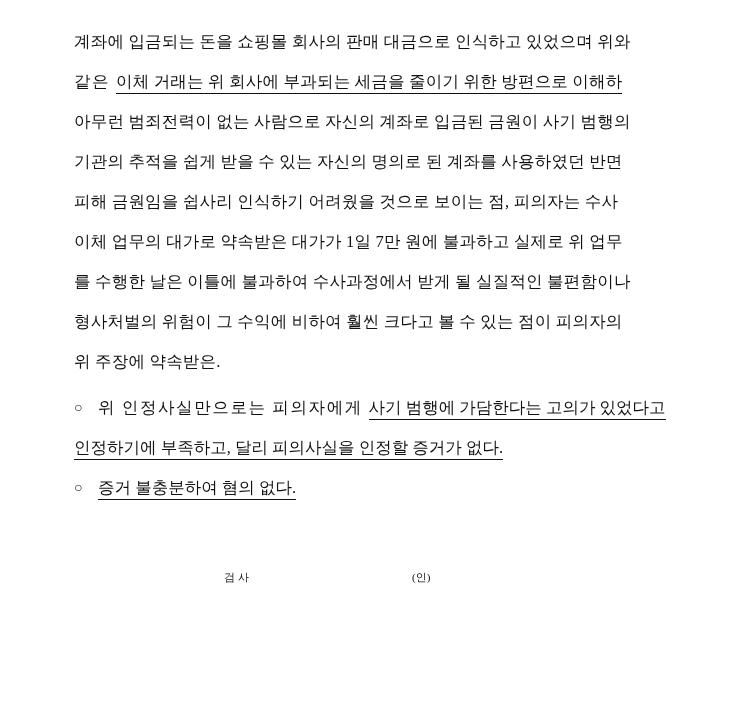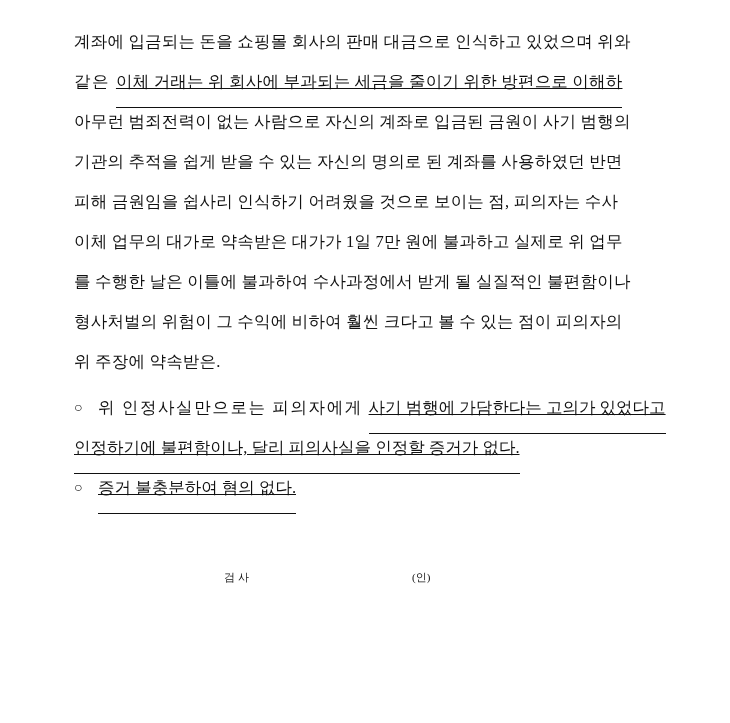--- a/index.html
+++ b/index.html
@@ -34,22 +34,21 @@
     white-space: nowrap;
   }
   
   .line.j {
     display: flex;
     justify-content: space-between;
   }
   .line.j > span { white-space: pre; }
   .u {
     border-bottom: 1.6px solid #111111;
-    padding-bottom: 16px;
-    text-decoration: underline;
+    padding-bottom: 2px;
   }
   .bullet-block {
     margin-top: 6px;
   }
   .bullet-row {
     display: flex;
     align-items: flex-start;
     font-size: 16.5px;
     line-height: 40px;
   }
@@ -128,21 +127,21 @@
 
   <div class="bullet-block">
 
     <div class="bullet-row">
       <div class="bullet-mark">○</div>
       <div class="bullet-body">
         <span class="line">
           <span class="sp">위 인정사실만으로는 피의자에게 </span><span class="u">사기 범행에 가담한다는 고의가 있었다고</span>
         </span>
         <span class="line" style="margin-left:-24px;">
-          <span class="u">인정하기에 불편함이나, 달리 피의사실을 인정할 증거가 없다.</span>
+          <span class="u">인정하기에 부족하고, 달리 피의사실을 인정할 증거가 없다.</span>
         </span>
       </div>
     </div>
 
     <div class="bullet-row">
       <div class="bullet-mark">○</div>
       <div class="bullet-body">
         <span class="line">
           <span class="u">증거 불충분하여 혐의 없다.</span>
         </span>

